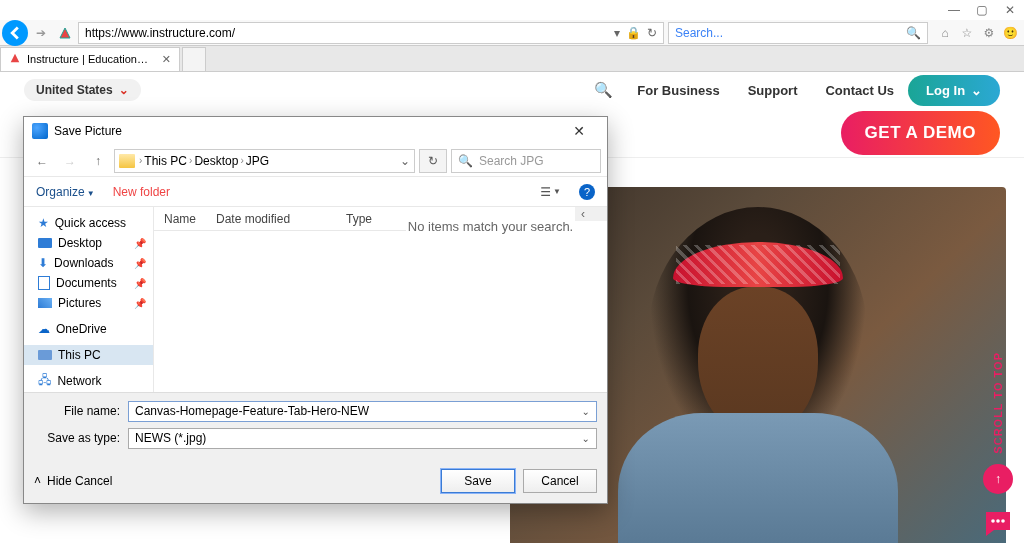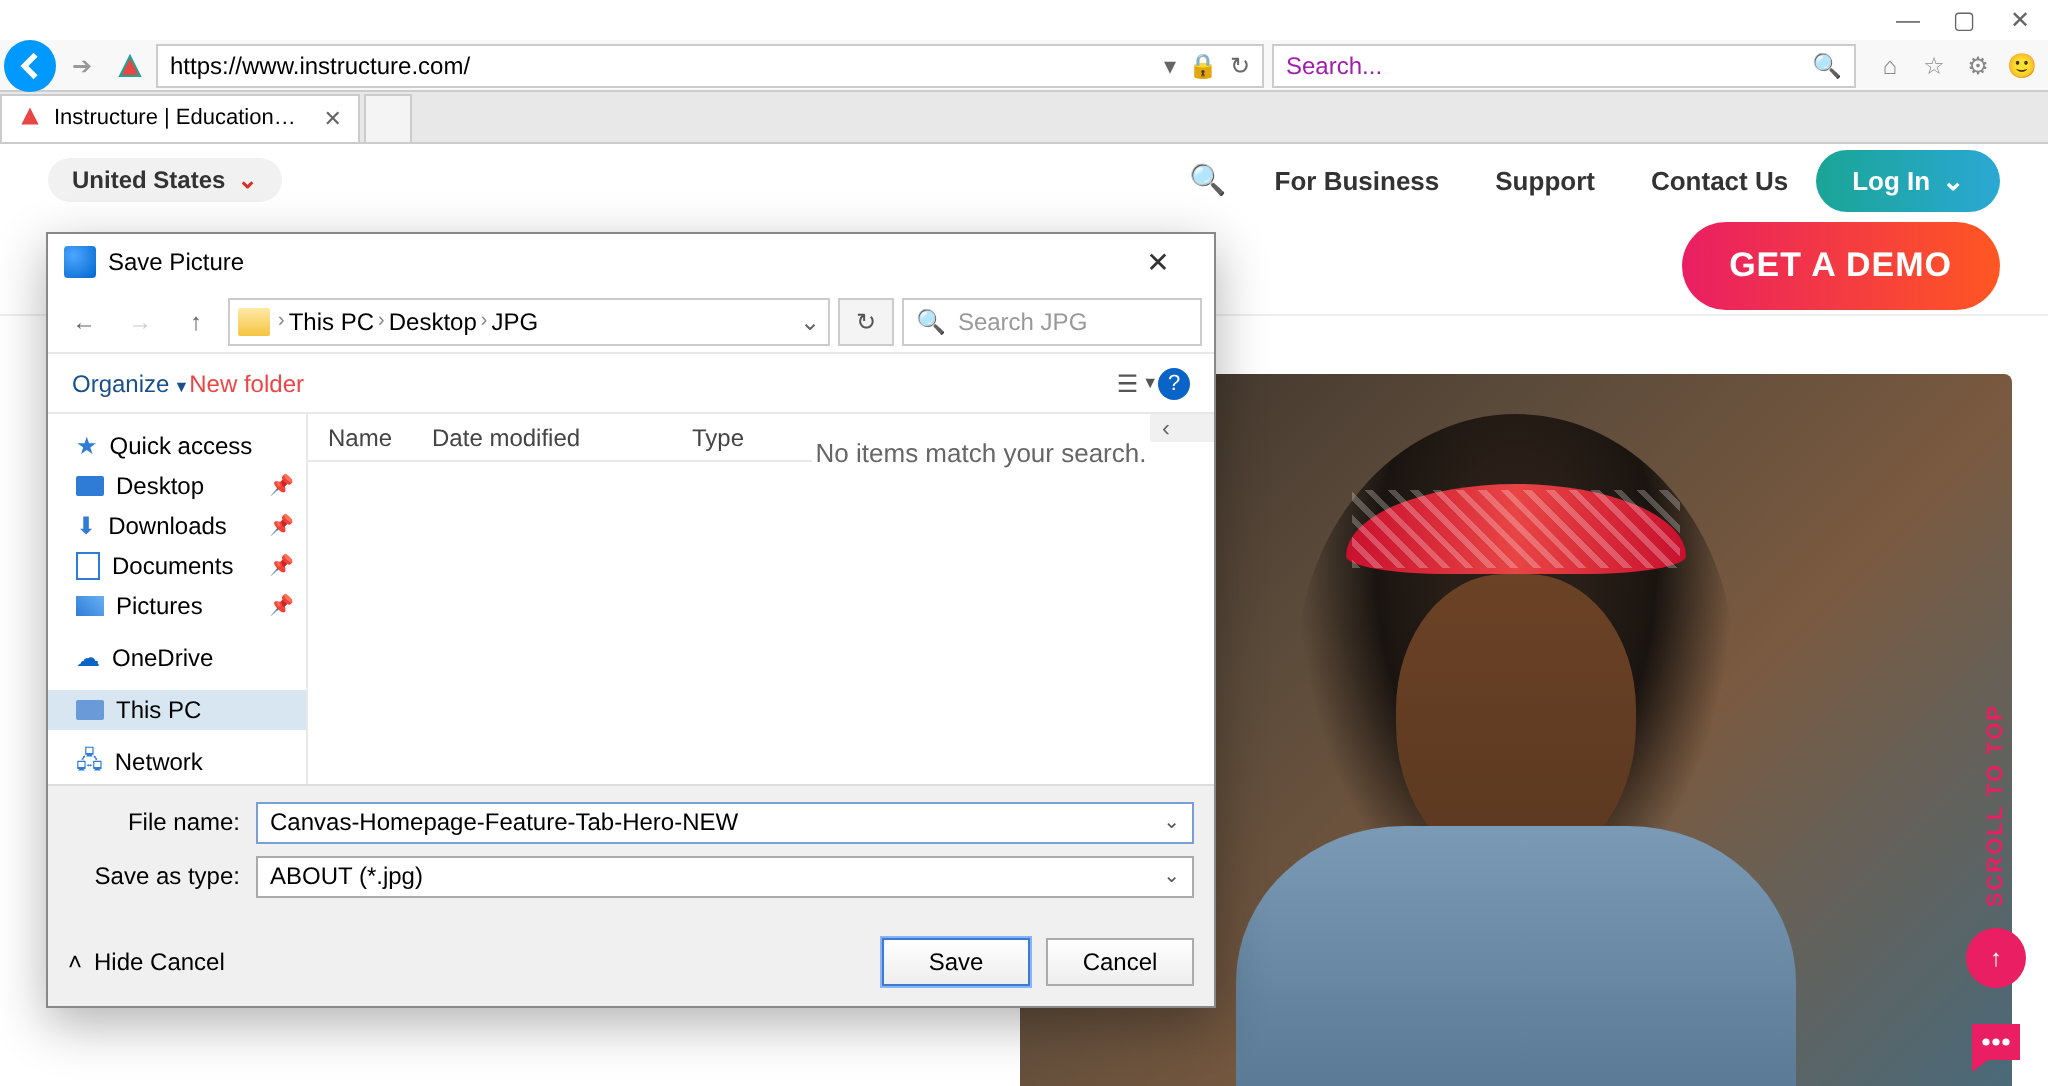--- a/index.html
+++ b/index.html
@@ -8,21 +8,21 @@
 .win-chrome{position:absolute;top:0;right:0;display:flex;height:20px}
 .win-chrome div{width:28px;display:flex;align-items:center;justify-content:center;color:#666}
 
 .ie-bar{position:absolute;top:20px;left:0;right:0;height:26px;display:flex;align-items:center;border-bottom:1px solid #ccc;background:#f8f8f8}
 .ie-back{width:26px;height:26px;border-radius:50%;background:#0099ff;display:flex;align-items:center;justify-content:center;margin:0 2px}
 .ie-back svg{fill:#fff}
 .ie-fwd{width:22px;height:22px;display:flex;align-items:center;justify-content:center;color:#999}
 .ie-favicon{width:18px;height:18px;margin:0 4px;display:flex;align-items:center;justify-content:center}
 .addr{flex:1;height:22px;border:1px solid #ccc;background:#fff;display:flex;align-items:center;padding:0 6px;margin-right:4px}
 .addr-ctrl{display:flex;align-items:center;gap:6px;color:#666}
-.ie-search{width:292px;height:22px;border:1px solid #ccc;background:#fff;display:flex;align-items:center;padding:0 6px;color:#a21caf;margin-right:4px}
+.ie-search{width:260px;height:22px;border:1px solid #ccc;background:#fff;display:flex;align-items:center;padding:0 6px;color:#3b82f6;margin-right:4px}
 .ie-icons{display:flex;gap:4px;padding:0 4px;color:#888}
 .ie-icons span{width:18px;text-align:center}
 
 .tab-strip{position:absolute;top:46px;left:0;right:0;height:26px;background:#e8e8e8;display:flex;align-items:center;border-bottom:1px solid #ccc}
 .tab{height:24px;background:#fff;border:1px solid #ccc;border-bottom:none;display:flex;align-items:center;padding:0 8px;gap:6px;font-size:11px;max-width:180px}
 .tab .x{color:#666;margin-left:4px}
 .new-tab{width:24px;height:24px;border:1px solid #ccc;border-bottom:none;background:#f4f4f4;margin-left:2px}
 
 .page{position:absolute;top:72px;left:0;right:0;bottom:0;background:#fff}
 .topbar{height:36px;display:flex;align-items:center;padding:0 24px;border-bottom:0}
@@ -54,21 +54,21 @@
 .dlg-title .close{margin-left:auto;width:40px;text-align:center;color:#333;font-size:14px}
 .dlg-addr{height:32px;display:flex;align-items:center;padding:0 6px;gap:4px;border-bottom:1px solid #e8e8e8}
 .nav-btn{width:24px;height:24px;display:flex;align-items:center;justify-content:center;color:#666}
 .nav-btn.disabled{color:#ccc}
 .crumb-box{flex:1;height:24px;border:1px solid #ccc;display:flex;align-items:center;padding:0 4px;gap:2px;font-size:12px;background:#fff}
 .crumb-box .fld{width:16px;height:14px;background:linear-gradient(#ffe9a8,#f5c542);border-radius:1px;margin-right:2px}
 .crumb-box .ch{color:#888;font-size:10px}
 .crumb-box .dd{margin-left:auto;color:#666}
 .refresh{width:28px;height:24px;border:1px solid #ccc;display:flex;align-items:center;justify-content:center;color:#555;background:#f4f4f4}
 .dlg-search{width:150px;height:24px;border:1px solid #ccc;display:flex;align-items:center;padding:0 6px;color:#999;gap:6px;background:#fff}
-.dlg-tools{height:30px;display:flex;align-items:center;padding:0 12px;font-size:12px;border-bottom:1px solid #e8e8e8}
+.dlg-tools{height:30px;display:flex;align-items:center;padding:0 12px;gap:18px;font-size:12px;border-bottom:1px solid #e8e8e8}
 .organize{color:#1a4f8b}
 .organize .dd{font-size:8px;margin-left:2px}
 .newfolder{color:#ef4444}
 .dlg-tools .sp{flex:1}
 .view-ico{color:#555;display:flex;align-items:center;gap:2px}
 .help-ico{width:16px;height:16px;border-radius:50%;background:#0a64c8;color:#fff;display:flex;align-items:center;justify-content:center;font-size:11px}
 .dlg-body{display:flex;height:185px}
 .tree{width:130px;border-right:1px solid #e8e8e8;padding:6px 0;font-size:12px;overflow:hidden}
 .tree-item{height:20px;display:flex;align-items:center;padding:0 6px 0 14px;gap:6px;white-space:nowrap}
 .tree-item.sel{background:#d8e6f2}
@@ -289,21 +289,21 @@
     <div class="frow">
       <label>File name:</label>
       <div class="inp">
           <span>Canvas-Homepage-Feature-Tab-Hero-NEW</span>
           <span class="dd">⌄</span>
         </div>
     </div>
     <div class="frow">
       <label>Save as type:</label>
       <div class="inp sel">
-          <span>ABOUT (*.jpg)</span>
+          <span>NEWS (*.jpg)</span>
           <span class="dd">⌄</span>
         </div>
     </div>
   </div>
   <div class="dlg-foot">
     <div class="hide-folders">
       <span>˄</span>
       <span>Hide Cancel</span>
     </div>
     <div class="sp"></div>

